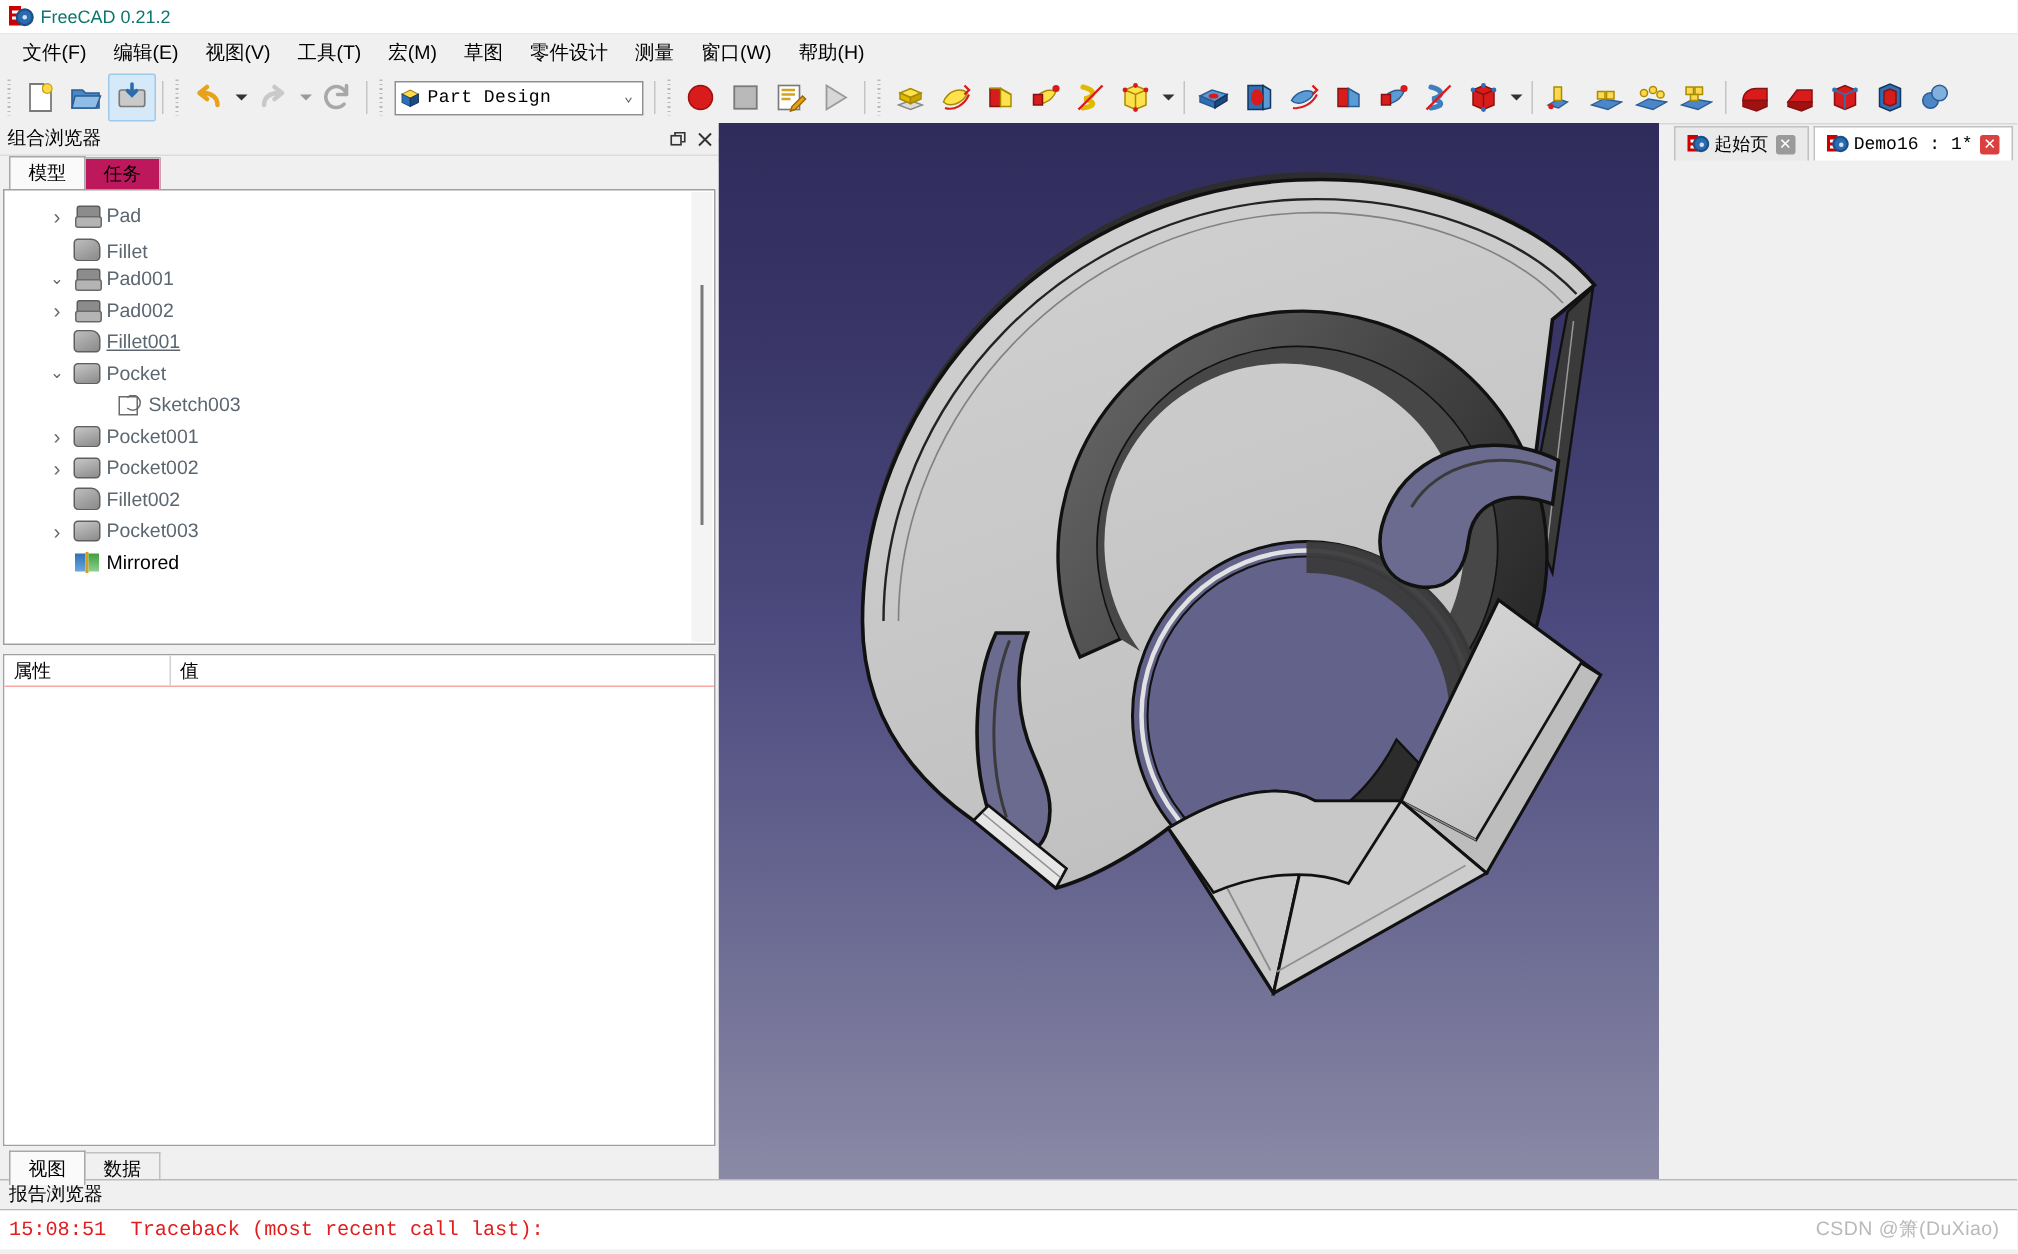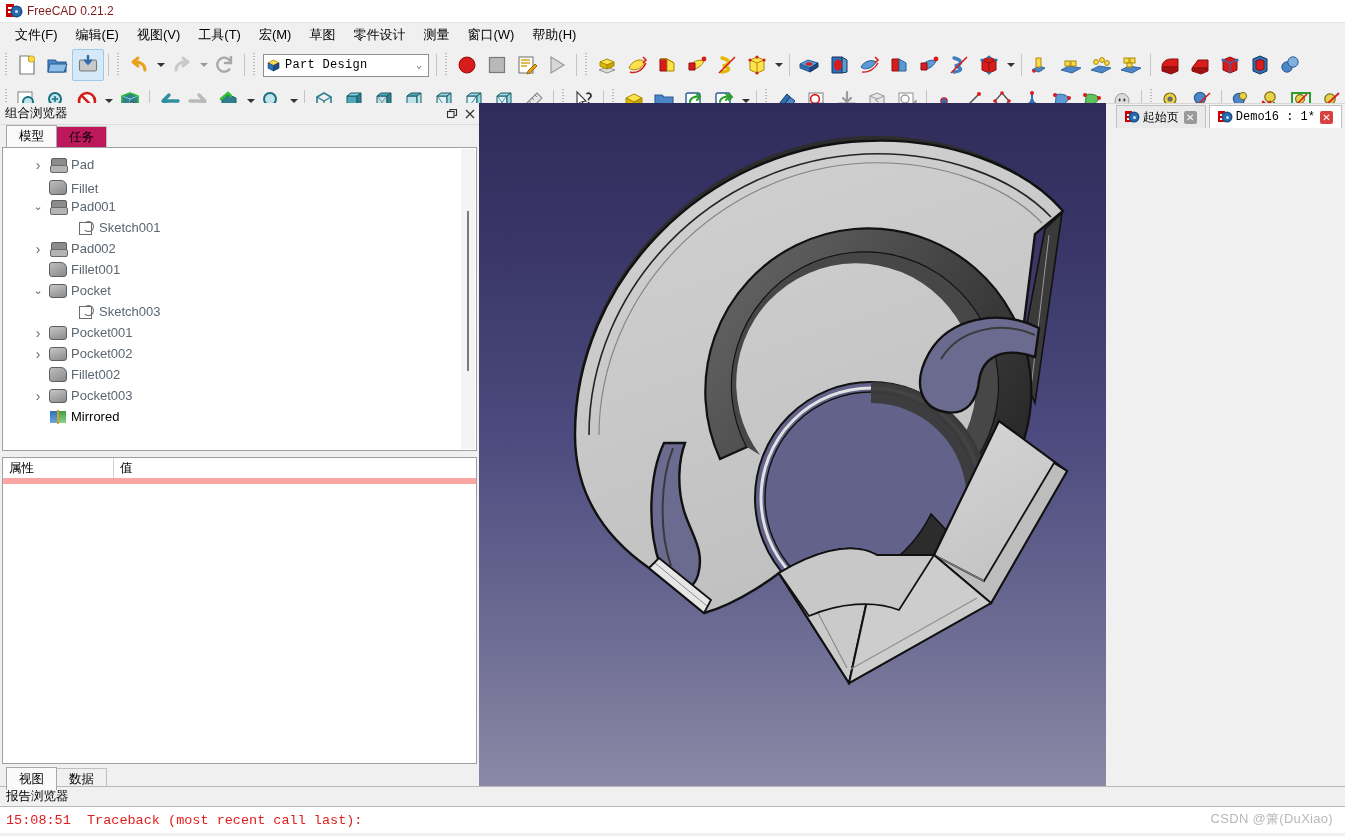--- a/index.html
+++ b/index.html
@@ -7,21 +7,21 @@
     width:1345px;height:836px;overflow:hidden;
     font-family:"Liberation Sans","DejaVu Sans",sans-serif;
     font-size:12px;color:#000;background:#f0f0f0;
     -webkit-font-smoothing:none;
   }
   .app{position:relative;width:1345px;height:836px;background:#f0f0f0;}
 
   
   .titlebar{height:22px;background:#ffffff;display:flex;align-items:center;padding-left:6px;border-bottom:1px solid #e6e6e6;}
   .title-icon{width:15px;height:15px;position:relative;margin-right:6px;flex:0 0 auto;}
-  .title-text{font-size:12px;color:#7f1d1d;}
+  .title-text{font-size:12px;color:#0f766e;}
 
   
   .fc-logo{position:relative;width:15px;height:15px;display:inline-block;}
   .fc-logo .f{position:absolute;left:0;top:0;width:8px;height:13px;background:#cc0000;}
   .fc-logo .f:after{content:"";position:absolute;left:2px;top:3px;width:5px;height:2px;background:#fff;}
   .fc-logo .f:before{content:"";position:absolute;left:2px;top:7px;width:3px;height:2px;background:#fff;}
   .fc-logo .gear{position:absolute;left:6px;top:3px;width:9px;height:9px;border-radius:50%;background:#2b6cb0;
      box-shadow:0 0 0 1.5px #1b4f86;}
   .fc-logo .gear:after{content:"";position:absolute;left:3px;top:3px;width:3px;height:3px;border-radius:50%;background:#cfe3f7;}
 
@@ -39,21 +39,21 @@
   .tbtn.sel{background:#d6e9f8;border:1px solid #9ec9e8;border-radius:2px;}
   .tbtn.narrow{width:26px;}
   .arrowbtn{width:13px;height:30px;display:flex;align-items:center;justify-content:center;flex:0 0 auto;}
   .caret{width:0;height:0;border-left:4px solid transparent;border-right:4px solid transparent;border-top:4px solid #333;}
   .wb-combo{width:160px;height:21px;background:#fff;border:1px solid #8f8f8f;display:flex;align-items:center;
      padding:0 2px;margin:0 3px;font-family:"Liberation Mono","DejaVu Sans Mono",monospace;font-size:12px;flex:0 0 auto;}
   .wb-combo .lbl{flex:1;padding-left:4px;letter-spacing:.3px;}
   .wb-combo .chev{width:14px;text-align:center;color:#555;font-size:10px;}
 
   
-  .main{position:absolute;left:0;top:82px;right:0;bottom:46px;display:flex;margin-top:21px;}
+  .main{position:absolute;left:0;top:82px;right:0;bottom:46px;display:flex;}
   .leftcol{width:479px;flex:0 0 auto;display:flex;flex-direction:column;background:#f0f0f0;}
   .rightcol{flex:1;display:flex;flex-direction:row;background:#f0f0f0;}
 
   
   .panel-title{height:21px;display:flex;align-items:center;background:#f0f0f0;padding-left:5px;
      font-size:12.5px;color:#000;border-bottom:1px solid #dcdcdc;}
   .panel-title .spacer{flex:1;}
   .pt-btn{width:18px;height:18px;display:flex;align-items:center;justify-content:center;color:#333;}
   .pt-btn svg{display:block;}
 
@@ -83,21 +83,21 @@
   .ic-sketch{width:15px;height:14px;position:relative;}
   .ic-sketch .sq{position:absolute;left:0;bottom:0;width:11px;height:11px;border:1.4px solid #6b6b6b;background:#fff;}
   .ic-sketch .arc{position:absolute;right:0;top:0;width:9px;height:9px;border:1.4px solid #6b6b6b;border-radius:50%;border-left-color:transparent;background:transparent;}
   .ic-mirror{width:16px;height:14px;position:relative;}
   .ic-mirror .l{position:absolute;left:0;top:1px;width:7px;height:12px;background:linear-gradient(#2f6fb5,#6aa8e0);}
   .ic-mirror .r{position:absolute;right:0;top:1px;width:7px;height:12px;background:linear-gradient(#3f9e3f,#8fd08f);}
   .ic-mirror .m{position:absolute;left:7px;top:0;width:2px;height:14px;background:#d4a017;}
 
   
   .propbox{flex:1;margin:6px 2px 2px 2px;border:1px solid #a0a0a0;background:#fff;display:flex;flex-direction:column;}
-  .prop-head{height:20px;display:flex;border-bottom:6px solid #fca5a5;background:#fff;}
+  .prop-head{height:20px;display:flex;border-bottom:1px solid #fca5a5;background:#fff;}
   .prop-head .c1{width:104px;padding-left:6px;line-height:20px;font-size:12.5px;border-right:1px solid #d2d2d2;}
   .prop-head .c2{flex:1;padding-left:6px;line-height:20px;font-size:12.5px;}
   .prop-body{flex:1;background:#fff;}
 
   .bottabs{height:24px;display:flex;align-items:flex-end;padding-left:6px;background:#f0f0f0;}
   .btab{height:21px;line-height:21px;padding:0 12px;font-size:12.5px;border:1px solid #c0c0c0;border-bottom:none;background:#f0f0f0;margin-right:-1px;}
   .btab.active{background:#fafafa;border-color:#a8a8a8;height:22px;line-height:22px;z-index:2;position:relative;}
 
   
   .viewwrap{flex:1;position:relative;margin:0;overflow:hidden;}
@@ -771,41 +771,31 @@
             <div class="trow" style="padding-left: 26px;">
               <span class="twist">⌄</span>
               <span class="ticon">
                 <span class="ic-pad">
                   <span class="top"></span>
                   <span class="base"></span>
                 </span>
               </span>
               <span class="tlabel">Pad001</span>
             </div>
-            <div class="trow" style="padding-left: 54px;">
-              <span class="twist"></span>
-              <span class="ticon">
-                <span class="ic-sketch">
-                  <span class="sq"></span>
-                  <span class="arc"></span>
-                </span>
-              </span>
-              <span class="tlabel">Sketch001</span>
-            </div>
             <div class="trow" style="padding-left: 26px;">
               <span class="twist" style="font-size: 14px;">›</span>
               <span class="ticon">
                 <span class="ic-pad">
                   <span class="top"></span>
                   <span class="base"></span>
                 </span>
               </span>
               <span class="tlabel">Pad002</span>
             </div>
-            <div class="trow" style="padding-left: 26px;">
+            <div class="trow" style="padding-left: 26px; text-decoration: underline;">
               <span class="twist"></span>
               <span class="ticon">
                 <span class="ic-fillet"></span>
               </span>
               <span class="tlabel">Fillet001</span>
             </div>
             <div class="trow" style="padding-left: 26px;">
               <span class="twist">⌄</span>
               <span class="ticon">
                 <span class="ic-pocket"></span>

